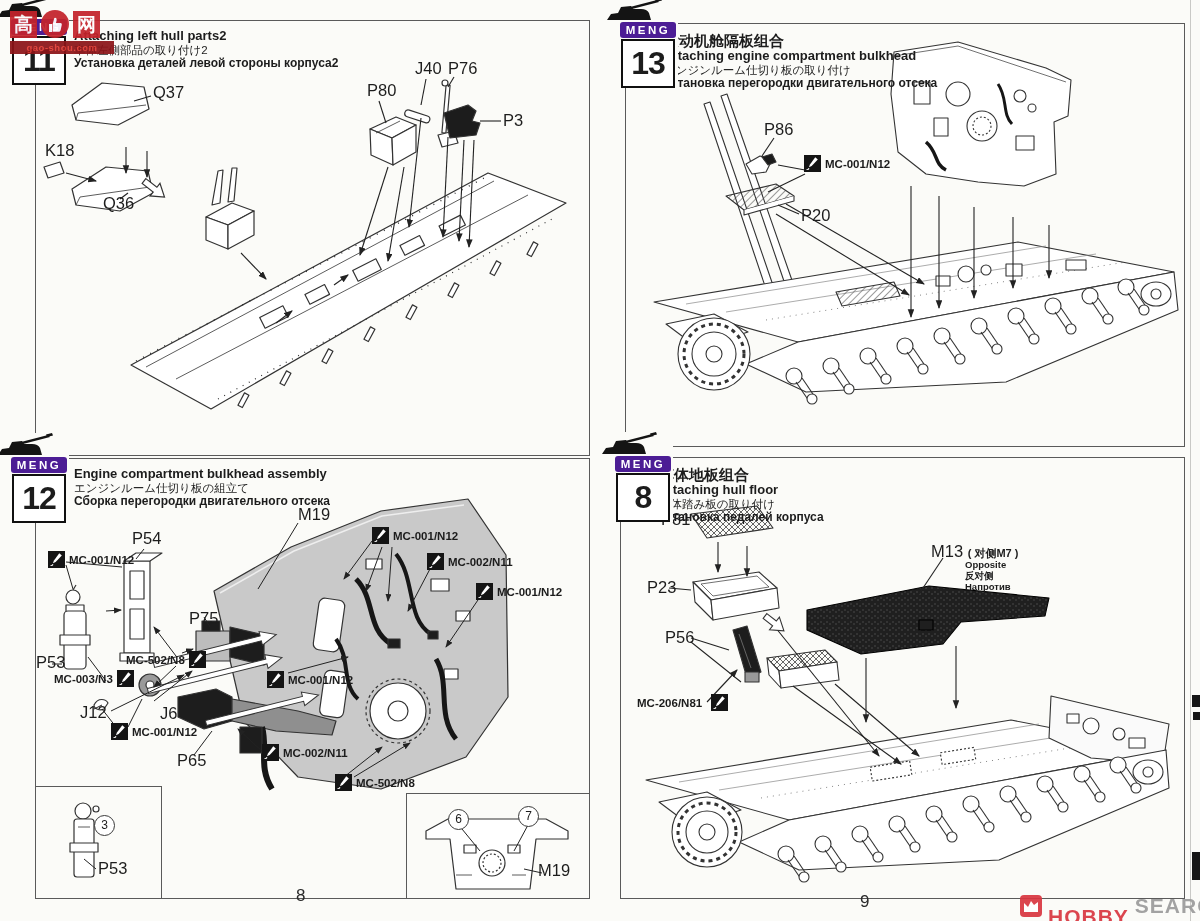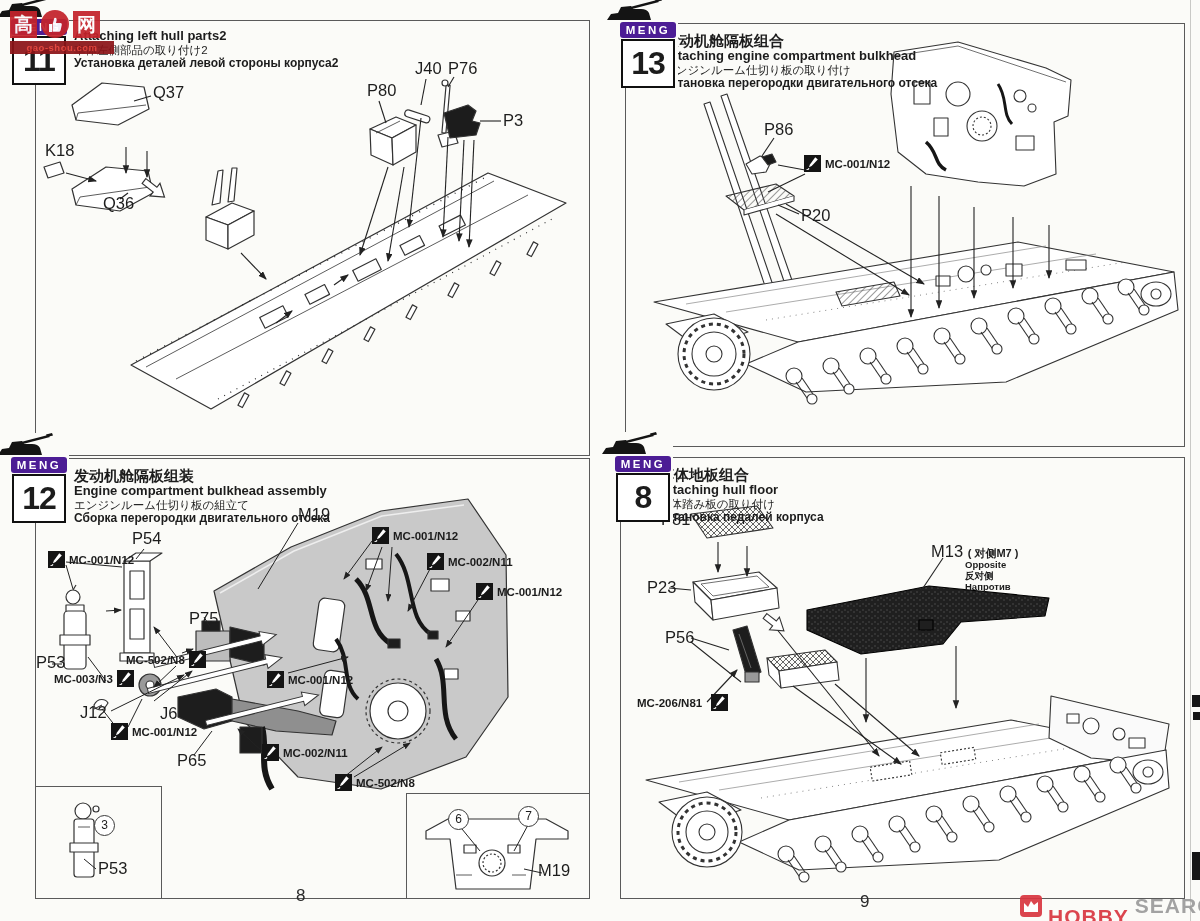--- a/index.html
+++ b/index.html
@@ -441,21 +441,20 @@
     <div class="logoblock" style="left:-27px;top:-26px;">
       <svg class="tanksvg" width="86" height="24" viewBox="0 0 86 24">
         <path d="M2,22 L6,16 L13,15 L16,9 L26,8 L28,11 L36,11 Q42,11 44,15 L46,22 Z" fill="#141414"></path>
         <path d="M25,9 L52,2 L54,4 L27,11 Z" fill="#141414"></path>
         <path d="M50,1.5 L56,0 L57,2.5 L51,4 Z" fill="#141414"></path>
       </svg>
       <span class="mengbar">MENG</span>
       <span class="numbox">12</span>
     </div>
     <div class="titles">
-      <span class="t-cn">发动机舱隔板组装</span>
       <span class="t-en">Engine compartment bulkhead assembly</span>
       <span class="t-jp">エンジンルーム仕切り板の組立て</span>
       <span class="t-ru">Сборка перегородки двигательного отсека</span>
     </div>
     <span class="plabel" style="left:262px;top:46px;">M19</span>
     <span class="plabel" style="left:96px;top:70px;">P54</span>
     <span class="plabel" style="left:0px;top:194px;">P53</span>
     <span class="plabel" style="left:153px;top:150px;">P75</span>
     <span class="plabel" style="left:141px;top:292px;">P65</span>
     <span class="plabel" style="left:44px;top:244px;">J12</span>

